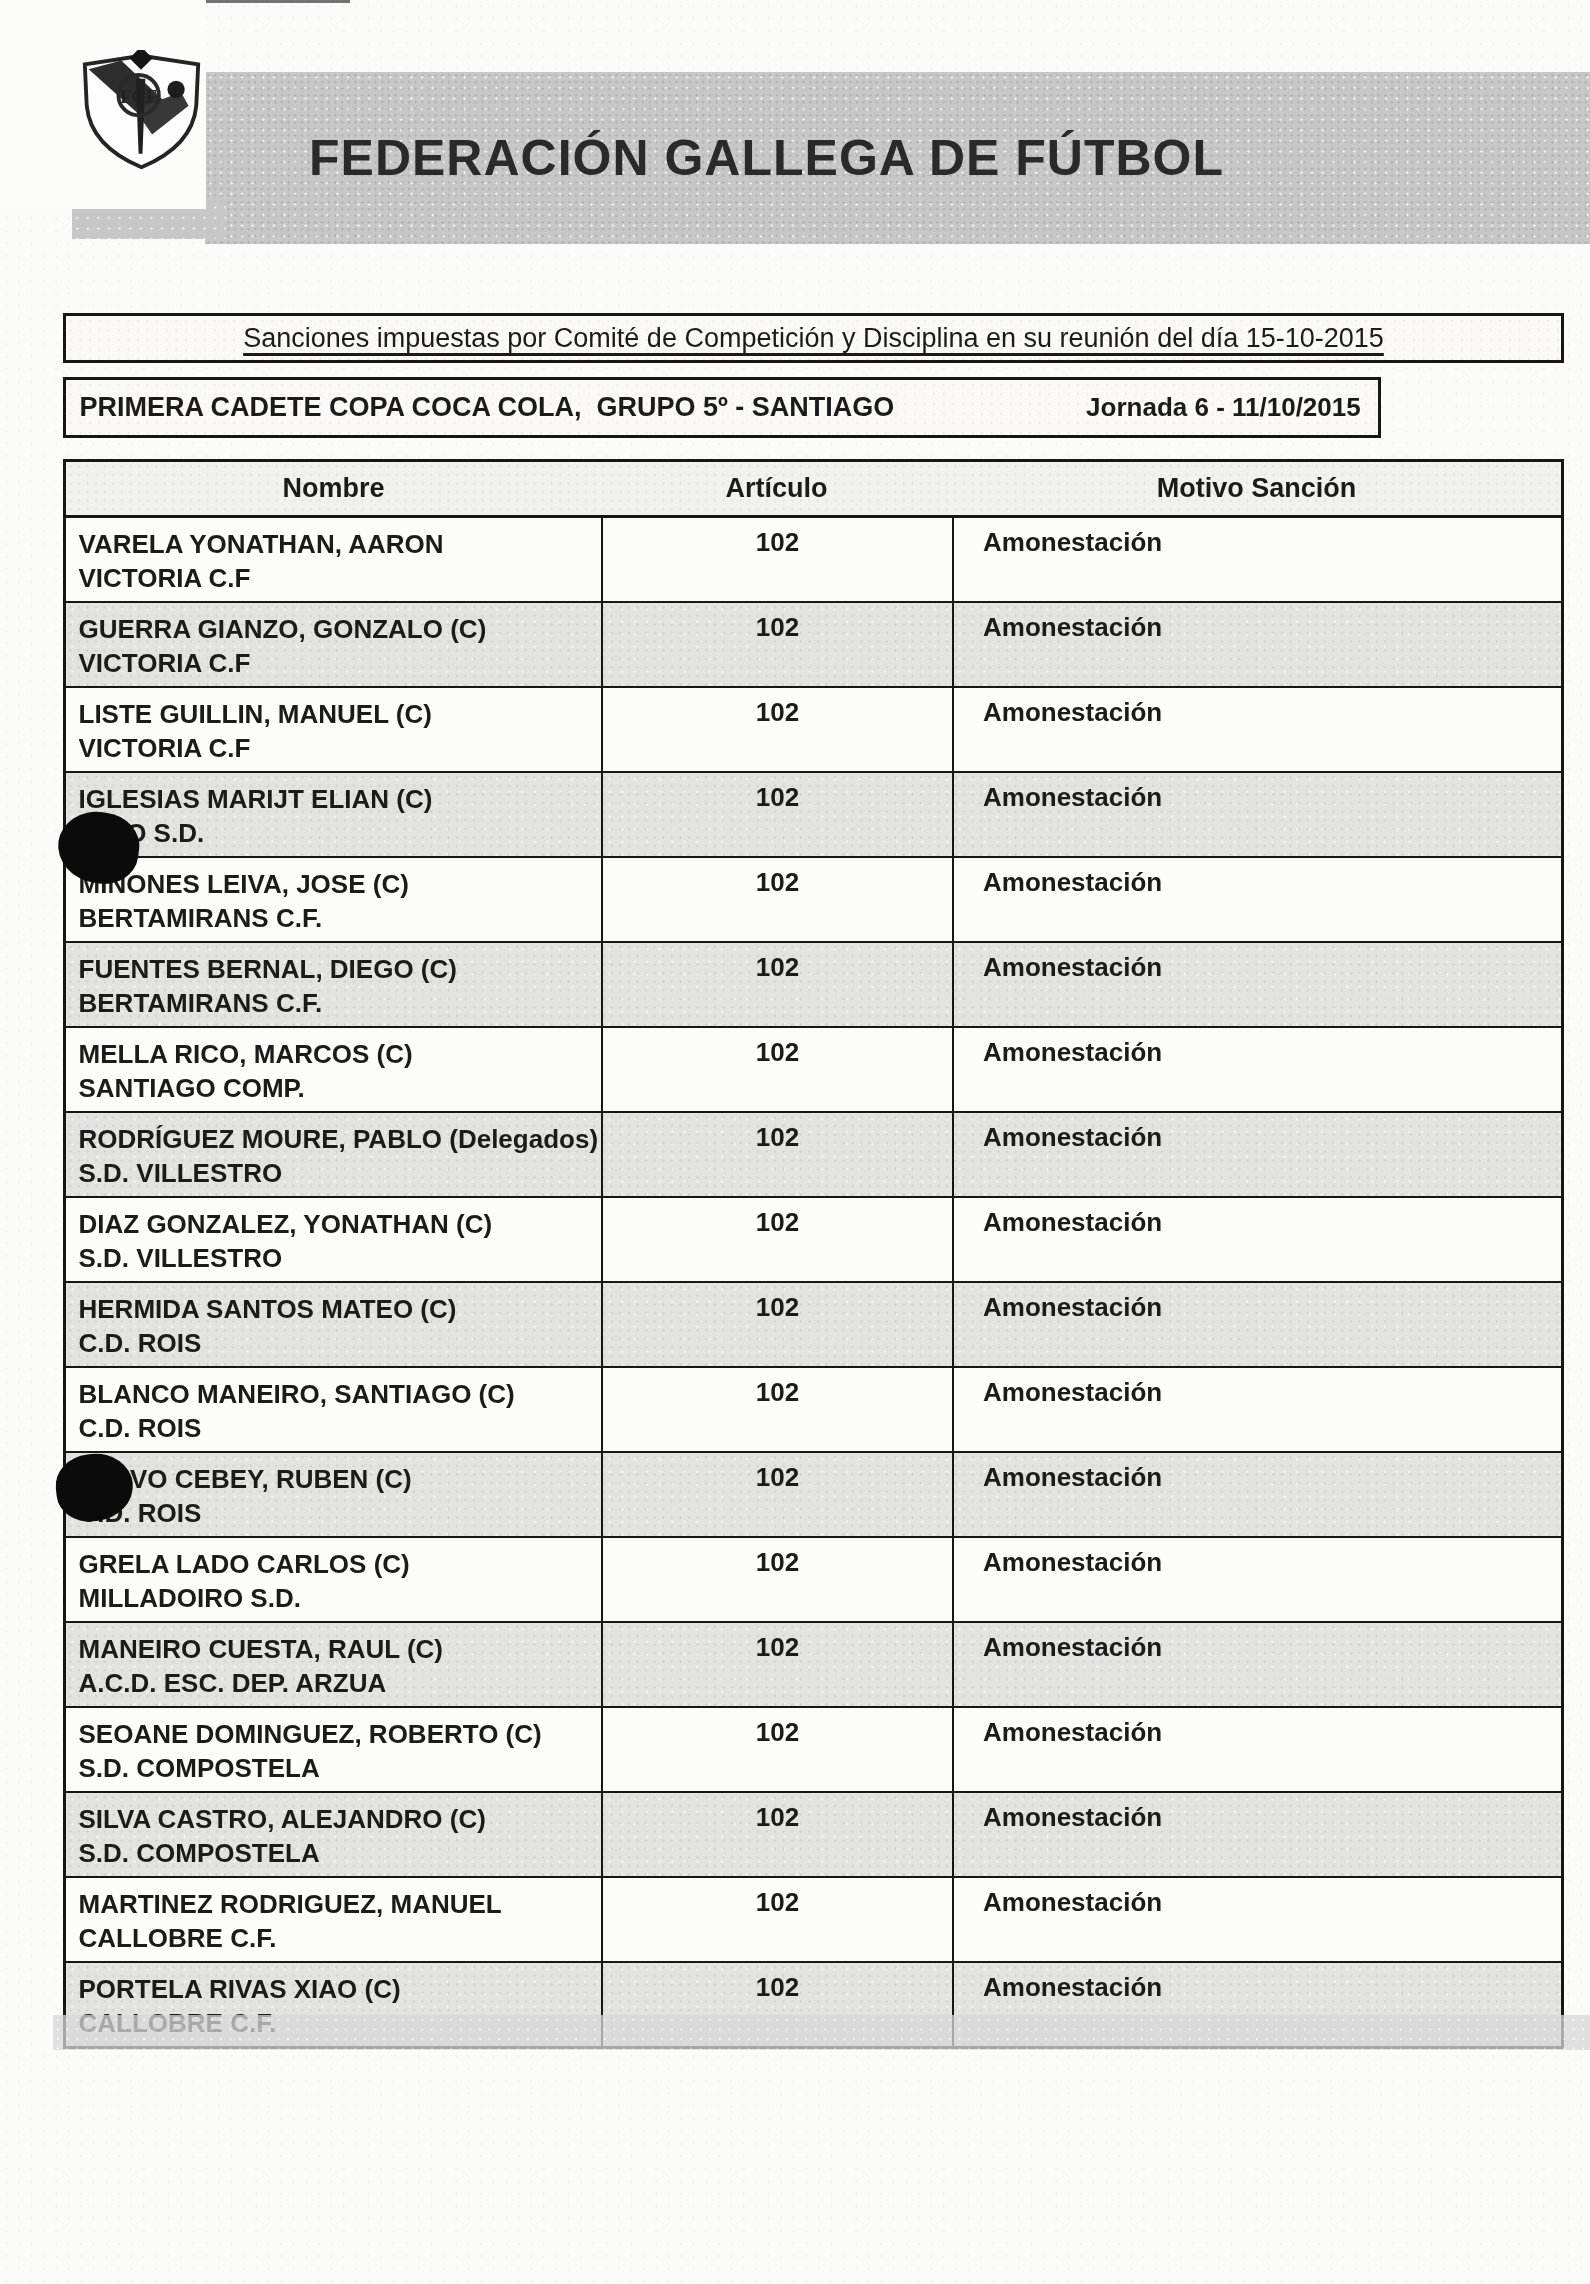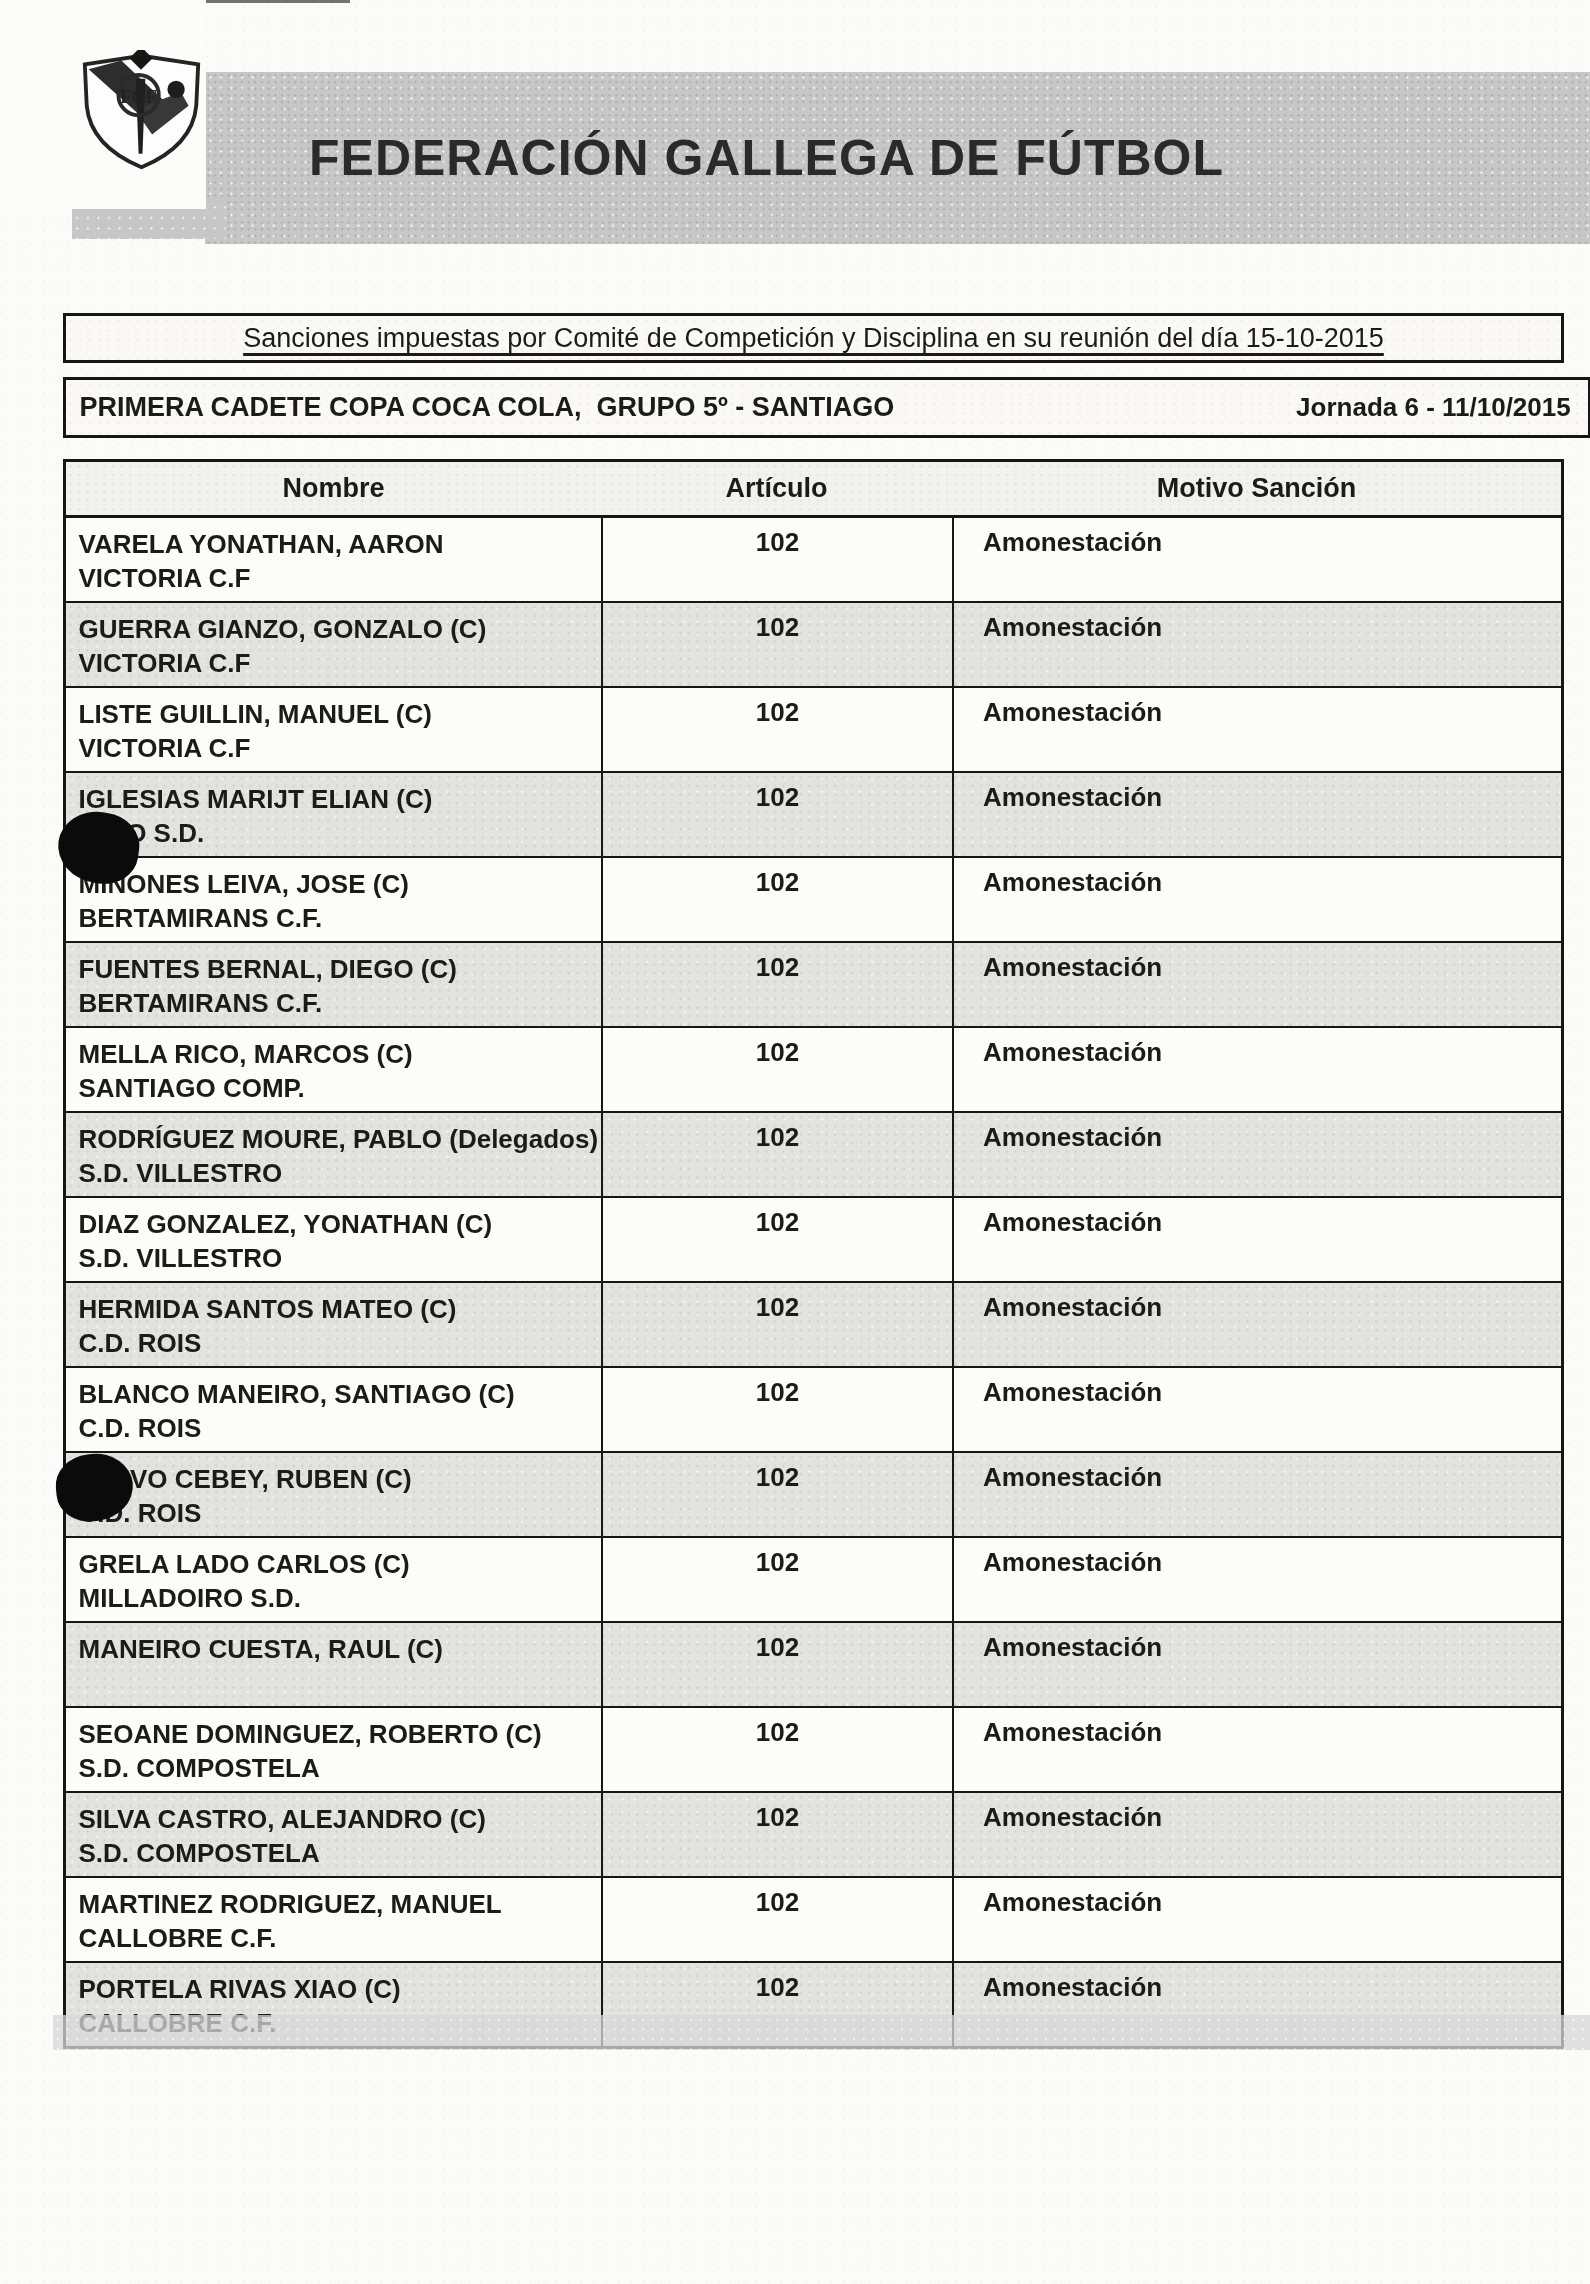--- a/index.html
+++ b/index.html
@@ -48,21 +48,21 @@
     background-image:radial-gradient(rgba(120,120,120,.10) 1px, transparent 1.1px);
     background-size:9.6px 9.6px;
     display:flex;align-items:center;justify-content:center;
   }
   .title-box .title-text{
     font-size:27px;font-weight:400;
     text-decoration:underline;text-decoration-thickness:2.9px;text-underline-offset:5.8px;
     white-space:nowrap;
   }
   .comp-box{
-    position:absolute;left:63px;top:377px;width:1528px;height:61px;
+    position:absolute;left:63px;top:377px;width:1318px;height:61px;
     border:3.8px solid #161616;box-sizing:border-box;background:#faf9f8;
     background-image:radial-gradient(rgba(120,120,120,.10) 1px, transparent 1.1px);
     background-size:9.6px 9.6px;
     display:flex;align-items:center;justify-content:space-between;
   }
   .comp-left{font-size:27px;font-weight:700;padding-left:13.4px;white-space:pre;}
   .comp-right{font-size:26px;font-weight:700;padding-right:17.3px;white-space:nowrap;}
   
   .doc-table{
     position:absolute;left:63px;top:459px;width:1501px;
@@ -253,20 +253,21 @@
       <div class="pname">GRELA LADO CARLOS (C)</div>
       <div class="pclub">MILLADOIRO S.D.</div>
     </div>
     <div class="td td-art">102</div>
     <div class="td td-mot">Amonestación</div>
   </div>
 
   <div class="trow shaded">
     <div class="td td-name">
       <div class="pname">MANEIRO CUESTA, RAUL (C)</div>
+      <div class="pclub">A.C.D. ESC. DEP. ARZUA</div>
     </div>
     <div class="td td-art">102</div>
     <div class="td td-mot">Amonestación</div>
   </div>
 
   <div class="trow">
     <div class="td td-name">
       <div class="pname">SEOANE DOMINGUEZ, ROBERTO (C)</div>
       <div class="pclub">S.D. COMPOSTELA</div>
     </div>

